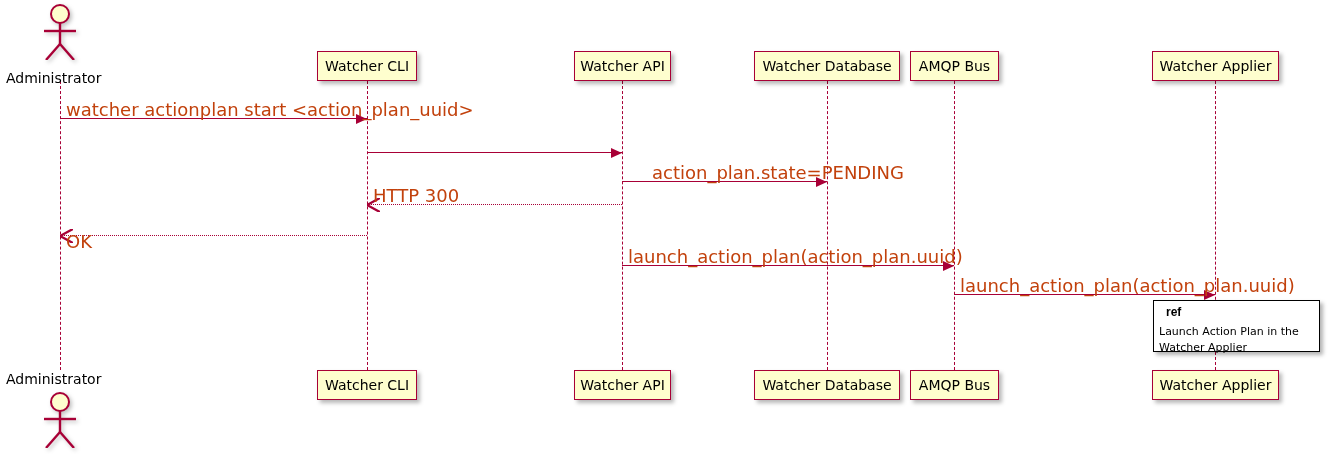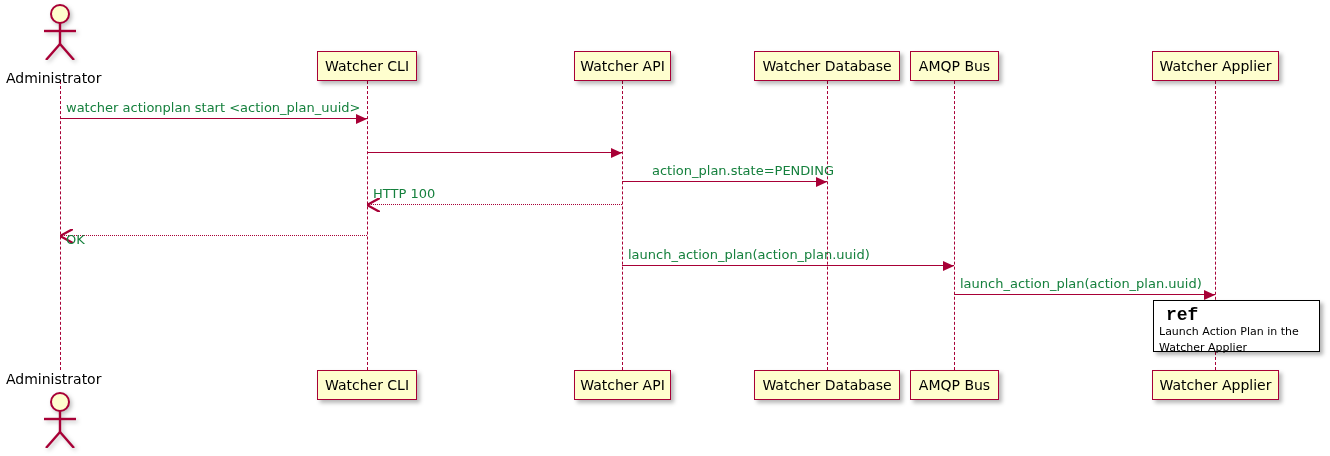--- a/index.html
+++ b/index.html
@@ -80,22 +80,22 @@
     border-top: 5px solid transparent;
     border-bottom: 5px solid transparent;
     border-left: 11px solid #A80036;
   }
   
   .arrowhead.open {
     border: none;
   }
   .msg-label {
     position: absolute;
-    font-size: 13px;
-    color: #15803d;
+    font-size: 18px;
+    color: #c2410c;
     white-space: nowrap;
     z-index: 4;
     line-height: 1;
   }
 
   
   .ref-box {
     position: absolute;
     box-sizing: border-box;
     background: #FFFFFF;
@@ -111,23 +111,23 @@
     background: #EEEEEE;
     border-right: 1.5px solid #000000;
     border-bottom: 1.5px solid #000000;
     box-sizing: border-box;
   }
   .ref-tab-clip {
     clip-path: polygon(0 0, calc(100% - 9px) 0, 100% 100%, 0 100%);
   }
   .ref-tab-label {
     position: absolute;
-    font-family: Liberation Mono, monospace;
+    font-family: Liberation Sans, sans-serif;
     font-weight: bold;
-    font-size: 18px;
+    font-size: 12px;
     color: #000000;
     line-height: 1;
     z-index: 7;
     white-space: nowrap;
   }
   .ref-body {
     position: absolute;
     font-size: 11px;
     color: #000000;
     line-height: 16px;
@@ -196,21 +196,21 @@
     <div class="msg-label" style="left: 66px; top: 101px;">watcher actionplan start &lt;action_plan_uuid&gt;</div>
     <div class="msg-line solid" style="left: 367px; top: 152px; width: 255px;"></div>
     <div class="arrowhead filled right" style="left: 611px; top: 147.8px;"></div>
     <div class="msg-line solid" style="left: 622px; top: 181px; width: 205px;"></div>
     <div class="arrowhead filled right" style="left: 816px; top: 176.8px;"></div>
     <div class="msg-label" style="left: 652px; top: 164px;">action_plan.state=PENDING</div>
     <div class="msg-line dotted" style="left: 367px; top: 204px; width: 255px;"></div>
     <div class="arrowhead open" style="left: 367px; top: 197px; width: 13px; height: 14px;"><svg width="13" height="14">
         <polyline points="13,0 0,7 13,14" fill="none" stroke="#A80036" stroke-width="2.4" stroke-linejoin="miter"></polyline>
       </svg></div>
-    <div class="msg-label" style="left: 373px; top: 187px;">HTTP 100</div>
+    <div class="msg-label" style="left: 373px; top: 187px;">HTTP 300</div>
     <div class="msg-line dotted" style="left: 60px; top: 235px; width: 307px;"></div>
     <div class="arrowhead open" style="left: 60px; top: 228px; width: 13px; height: 14px;"><svg width="13" height="14">
         <polyline points="13,0 0,7 13,14" fill="none" stroke="#A80036" stroke-width="2.4" stroke-linejoin="miter"></polyline>
       </svg></div>
     <div class="msg-label" style="left: 66px; top: 233px;">OK</div>
     <div class="msg-line solid" style="left: 622px; top: 265px; width: 332px;"></div>
     <div class="arrowhead filled right" style="left: 943px; top: 260.8px;"></div>
     <div class="msg-label" style="left: 628px; top: 248px;">launch_action_plan(action_plan.uuid)</div>
     <div class="msg-line solid" style="left: 954px; top: 294px; width: 261px;"></div>
     <div class="arrowhead filled right" style="left: 1204px; top: 289.8px;"></div>

